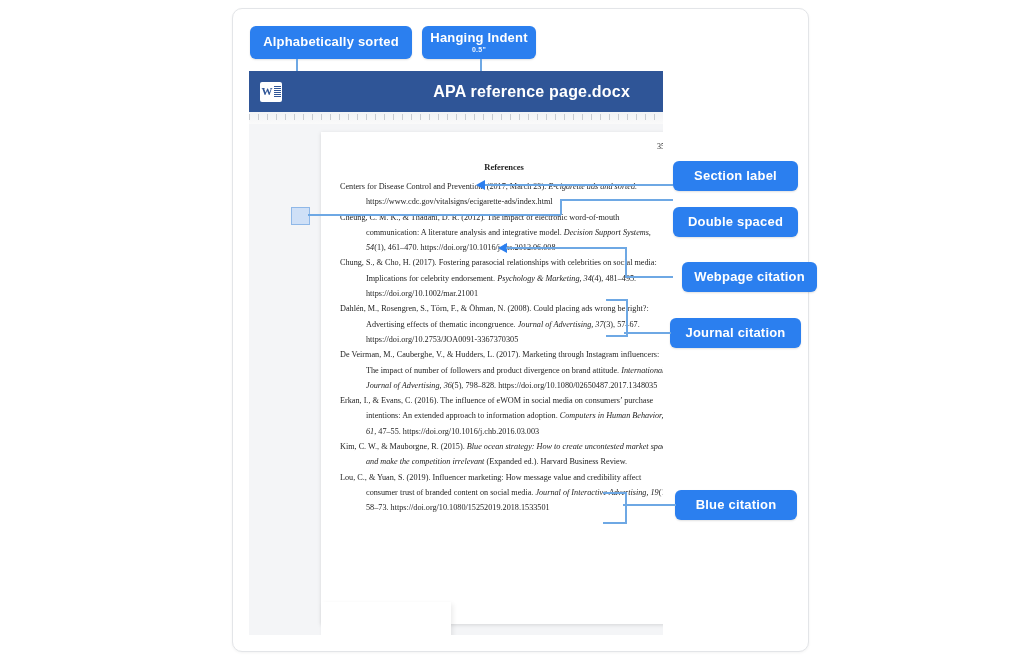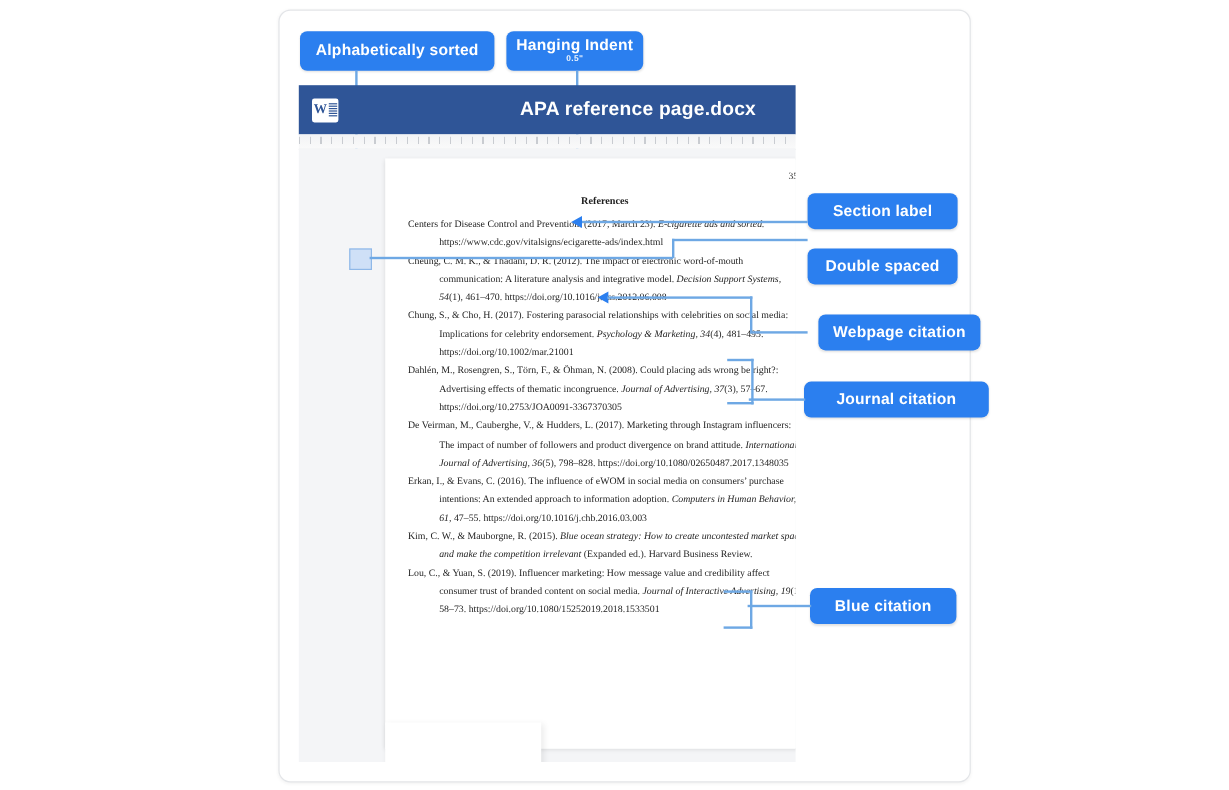--- a/index.html
+++ b/index.html
@@ -190,21 +190,21 @@
 
   <div class="pill" style="left:673px;top:161px;width:125px;height:30px;">
     <span>Section label</span>
   </div>
   <div class="pill" style="left:673px;top:207px;width:125px;height:30px;">
     <span>Double spaced</span>
   </div>
   <div class="pill" style="left:668px;top:262px;width:135px;height:30px;margin-left:14px;">
     <span>Webpage citation</span>
   </div>
-  <div class="pill" style="left:670px;top:318px;width:154px;height:30px;text-align:center;">
+  <div class="pill" style="left:670px;top:318px;width:131px;height:30px;text-align:center;">
     <span>Journal citation</span>
   </div>
   <div class="pill" style="left:675px;top:490px;width:122px;height:30px;">
     <span>Blue citation</span>
   </div>
 
   <div class="conn conn-h" style="left:482px;top:184px;width:191px;"></div>
   <div class="arrow-left" style="left:476px;top:180px;"></div>
 
   <div class="conn conn-h" style="left:308px;top:214px;width:253px;"></div>

